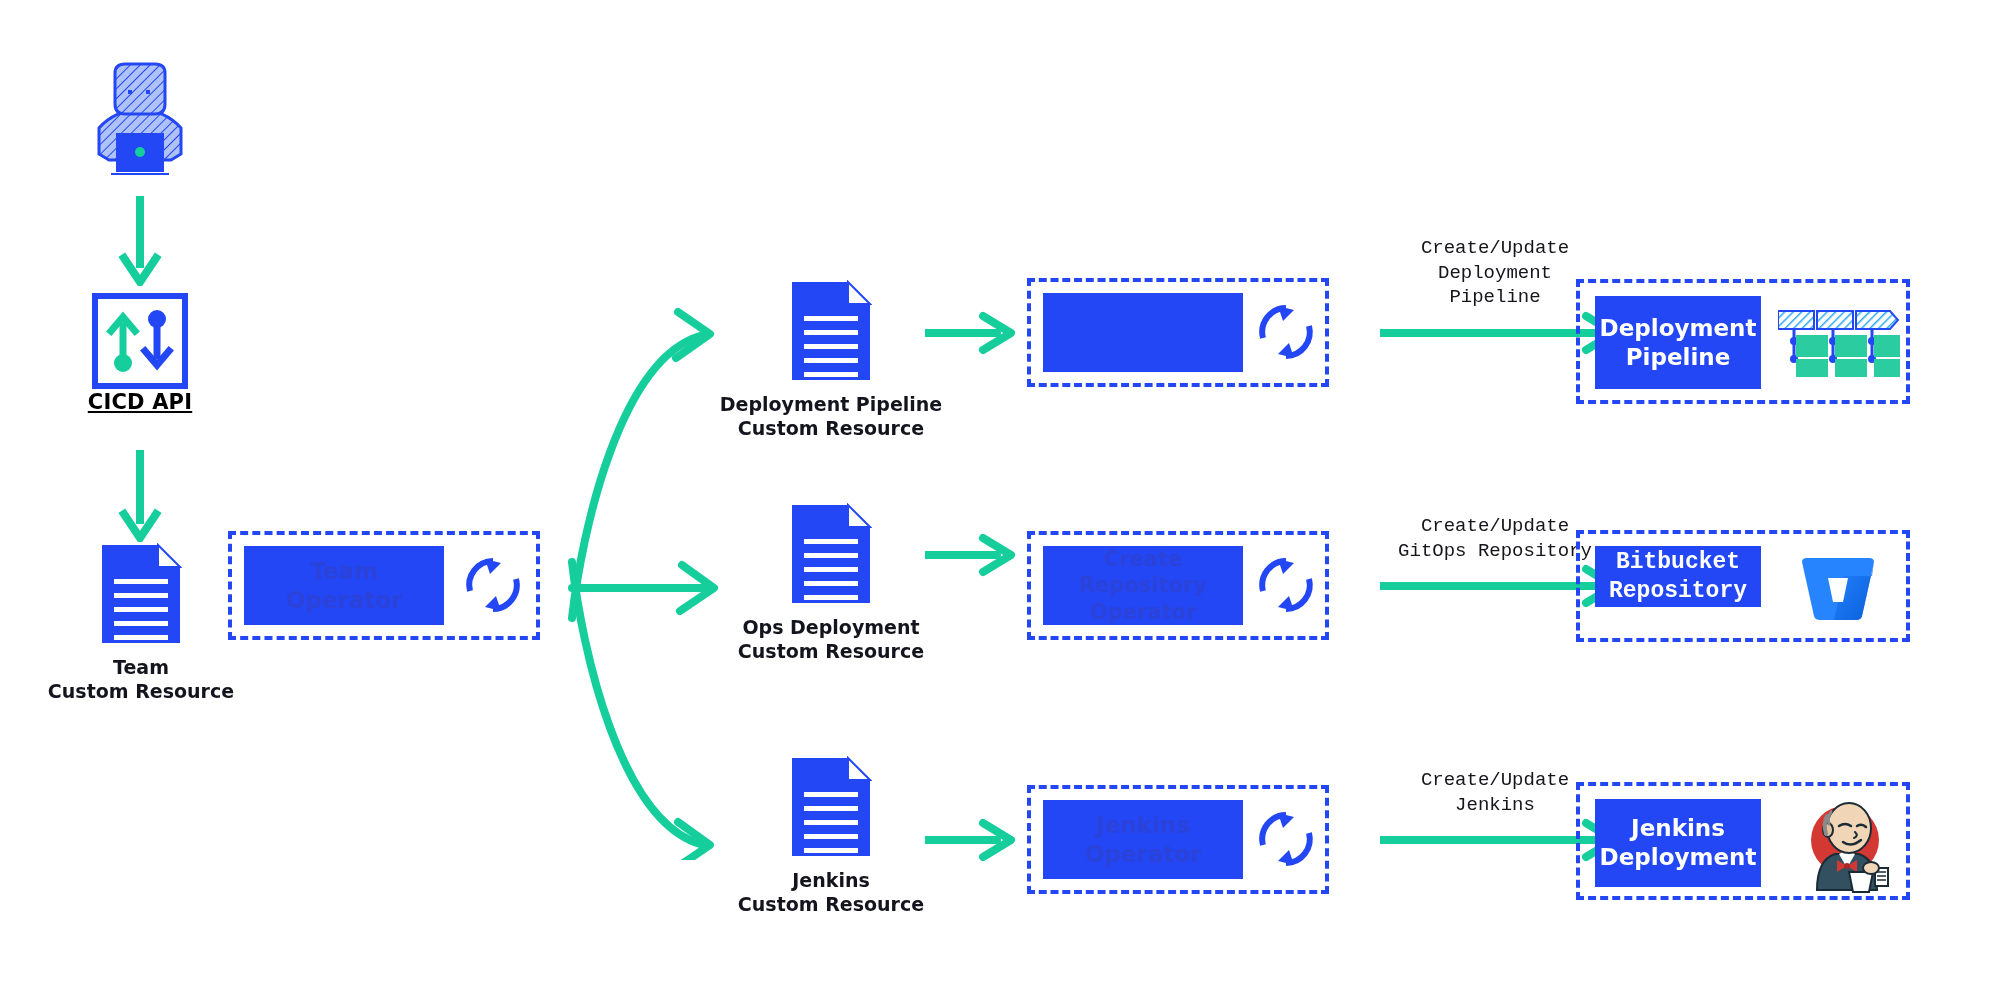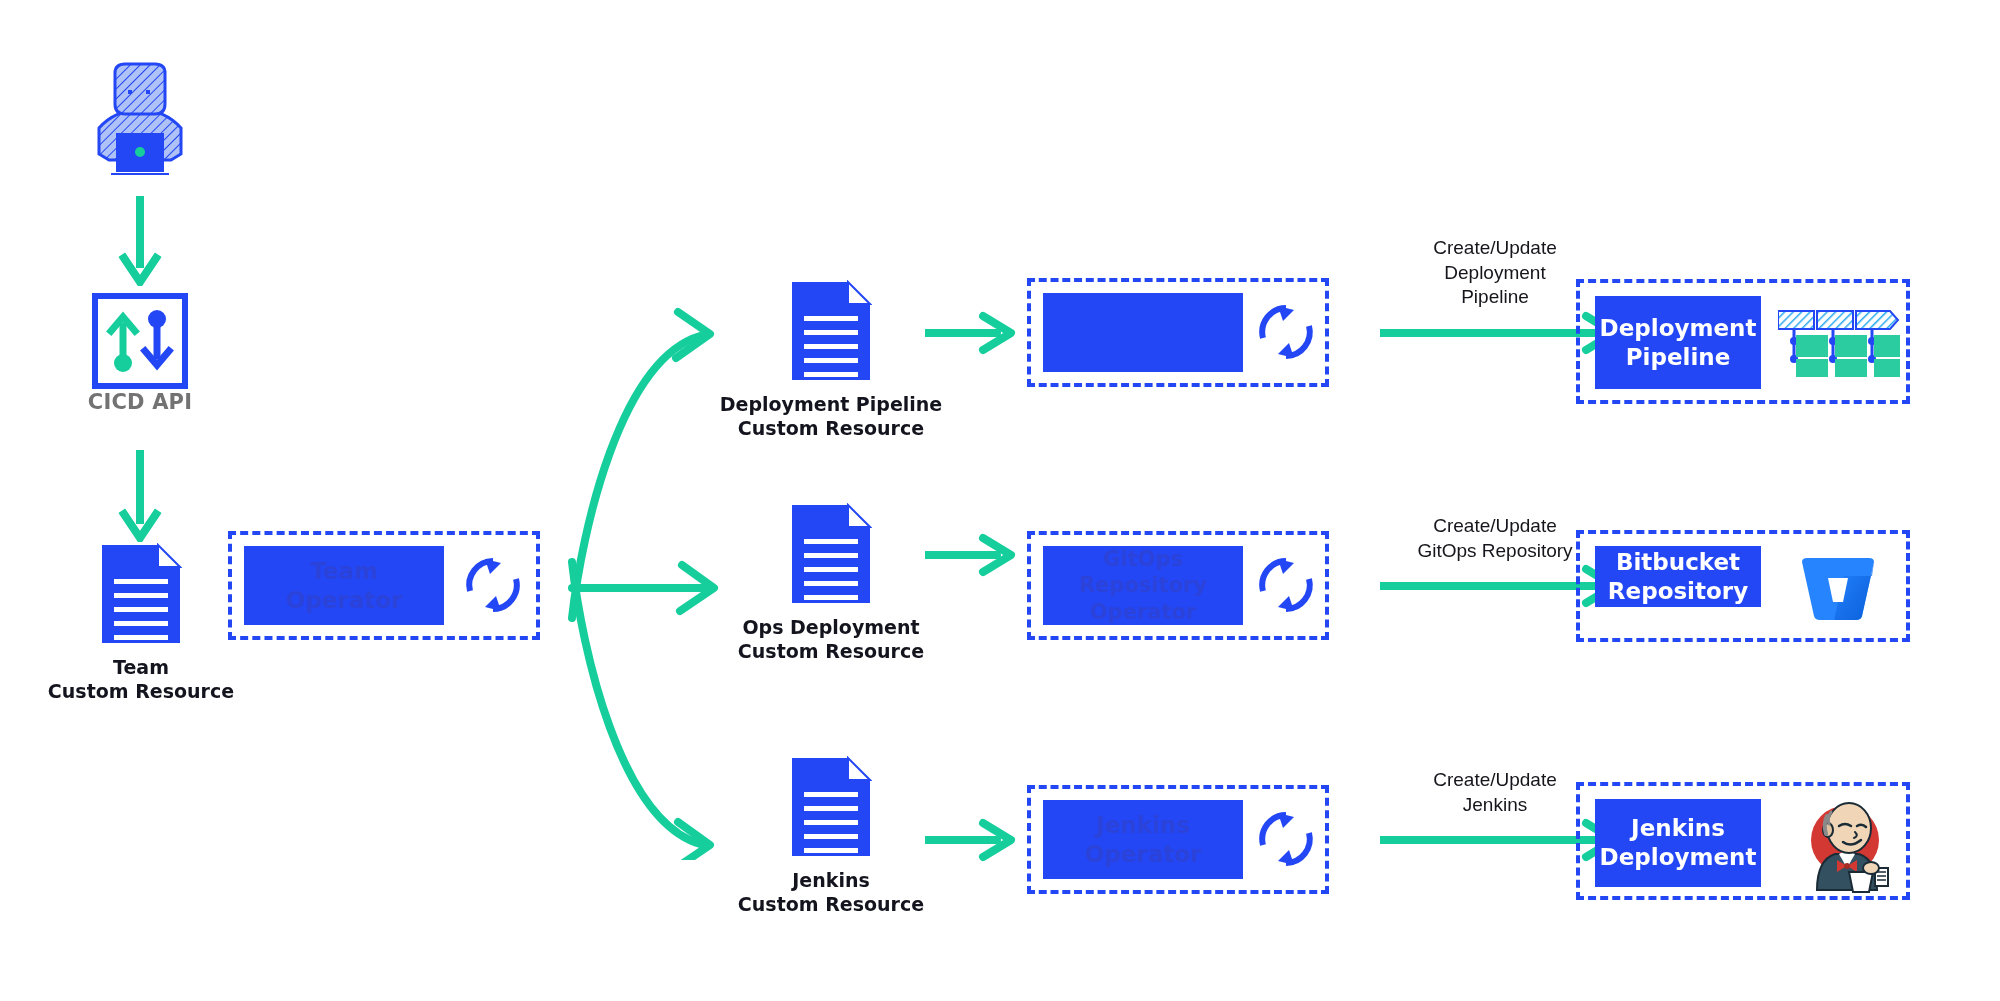--- a/index.html
+++ b/index.html
@@ -21,26 +21,27 @@
     font-weight:bold;
     color:#14141e;
     font-size:19px;
     line-height:1.28;
     white-space:pre-line;
   }
   .api-label {
     text-align:center;
     font-weight:bold;
     font-size:21px;
-    color:#737373;
+    color:#000000;
     letter-spacing:0.2px;
+    text-decoration:underline;
   }
   .edge-label {
     text-align:center;
-    font-family:Liberation Sans, sans-serif;
+    font-family:Liberation Mono, monospace;
     font-weight:normal;
     color:#15151c;
     font-size:19px;
     line-height:1.3;
     white-space:pre-line;
   }
 
   
   .dashbox {
     border:4px dashed #2347F5;
@@ -253,21 +254,21 @@
 Custom Resource</div>
 
   <div class="abs" style="left:925px; top:532px; width:92px; height:46px;">
     <svg width="92" height="46" viewBox="0 0 92 46">
       <line x1="0" y1="23" x2="72" y2="23" stroke="#15CE9C" stroke-width="8" stroke-linecap="round"></line>
       <path d="M58 6 L86 23 L58 40" fill="none" stroke="#15CE9C" stroke-width="8" stroke-linecap="round" stroke-linejoin="round"></path>
     </svg>
   </div>
 
   <div class="abs dashbox" style="left:1027px; top:531px; width:302px; height:109px;">
-    <div class="solidbox faint abs" style="left:12px; top:11px; width:200px; height:79px; font-size:21px;">GitOps
+    <div class="solidbox faint abs" style="left:12px; top:11px; width:200px; height:79px; font-size:21px;">Create
 Repository
 Operator</div>
     <div class="abs" style="left:222px; top:17px; width:66px; height:66px;">
       <svg width="66" height="66" viewBox="0 0 66 66">
         <path d="M10 39 A24 24 0 0 1 33 9" fill="none" stroke="#2347F5" stroke-width="6"></path>
         <path d="M25 7 L41 11 L30 22 Z" fill="#2347F5"></path>
         <path d="M56 27 A24 24 0 0 1 33 57" fill="none" stroke="#2347F5" stroke-width="6"></path>
         <path d="M41 59 L25 55 L36 44 Z" fill="#2347F5"></path>
       </svg>
     </div>
@@ -277,21 +278,21 @@
 GitOps Repository</div>
 
   <div class="abs" style="left:1380px; top:563px; width:240px; height:46px;">
     <svg width="240" height="46" viewBox="0 0 240 46">
       <line x1="0" y1="23" x2="220" y2="23" stroke="#15CE9C" stroke-width="8" stroke-linecap="round"></line>
       <path d="M206 6 L234 23 L206 40" fill="none" stroke="#15CE9C" stroke-width="8" stroke-linecap="round" stroke-linejoin="round"></path>
     </svg>
   </div>
 
   <div class="abs dashbox" style="left:1576px; top:530px; width:334px; height:112px;">
-    <div class="solidbox abs" style="left:15px; top:12px; width:166px; height:61px;">Bitbucket
+    <div class="solidbox abs" style="left:15px; top:12px; width:166px; height:61px;font-family:Liberation Mono, monospace;">Bitbucket
 Repository</div>
     <div class="abs" style="left:218px; top:20px; width:80px; height:70px;">
       <svg width="80" height="70" viewBox="0 0 80 70">
         <defs>
           <linearGradient id="bbgrad" x1="0" y1="0" x2="1" y2="1">
             <stop offset="0%" stop-color="#2684FF"></stop>
             <stop offset="100%" stop-color="#0052CC"></stop>
           </linearGradient>
         </defs>
         <path d="M4 8 Q4 4 9 4 L71 4 Q76 4 76 8 L64 62 Q63 66 58 66 L22 66 Q17 66 16 62 Z" fill="#2684FF"></path>

